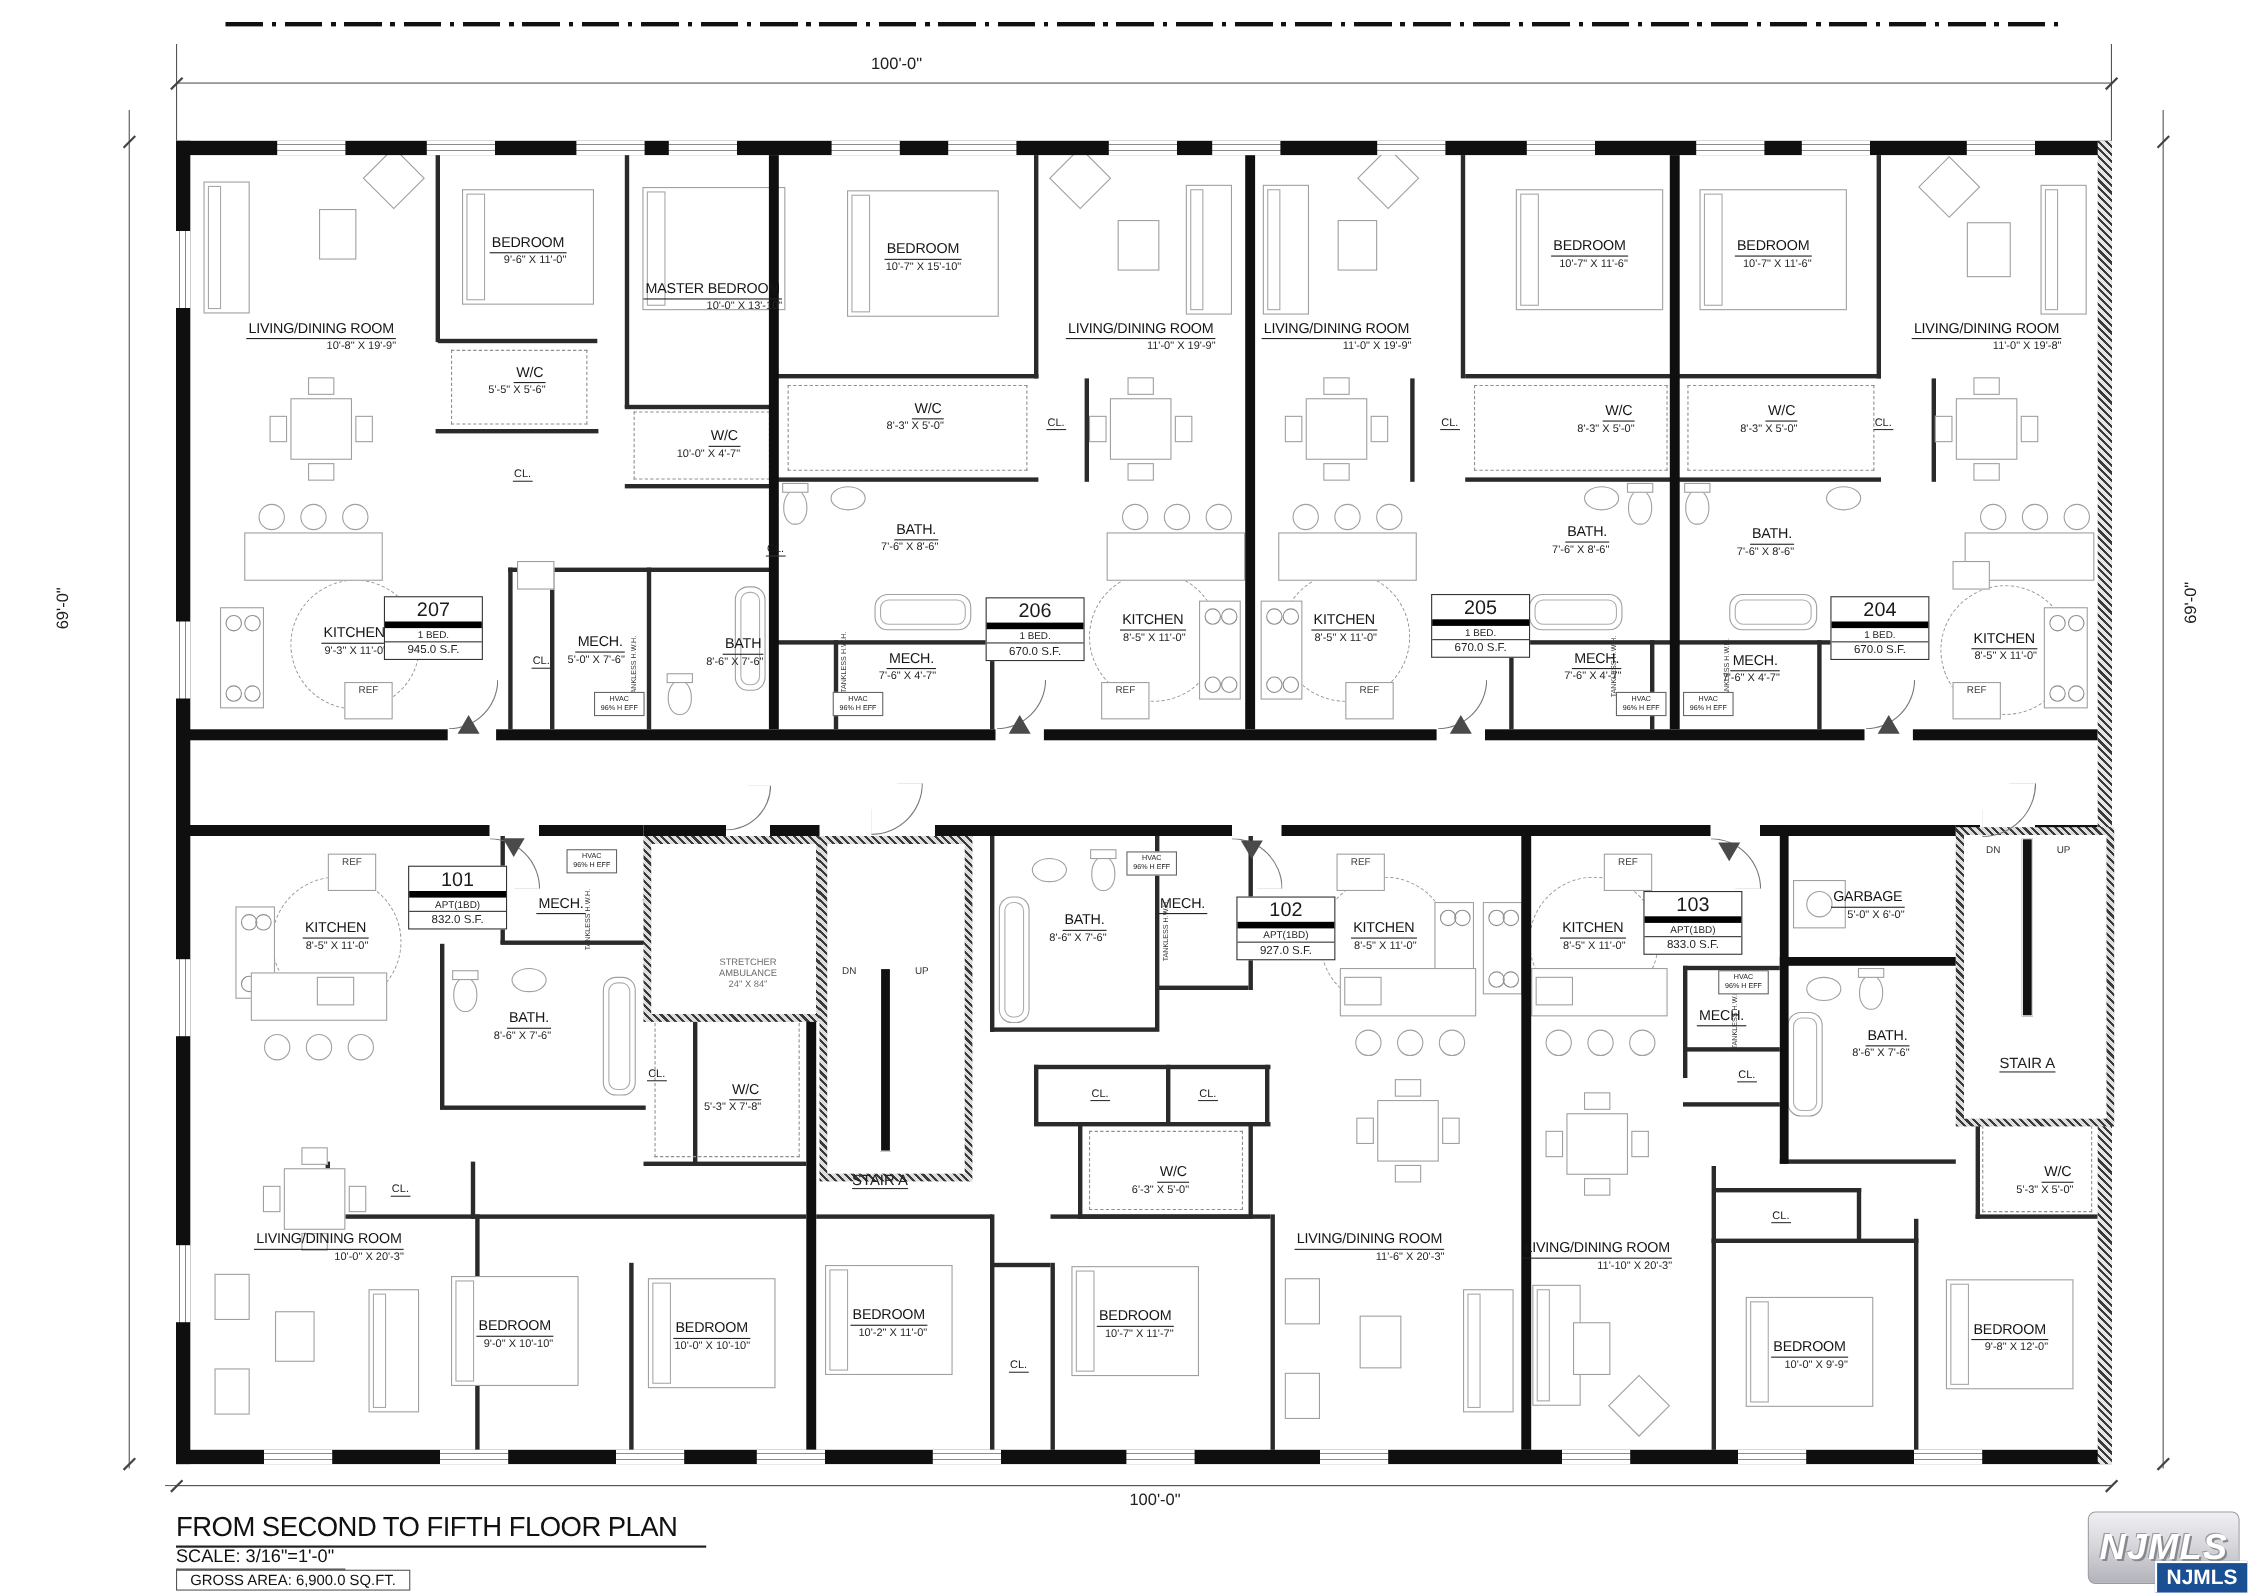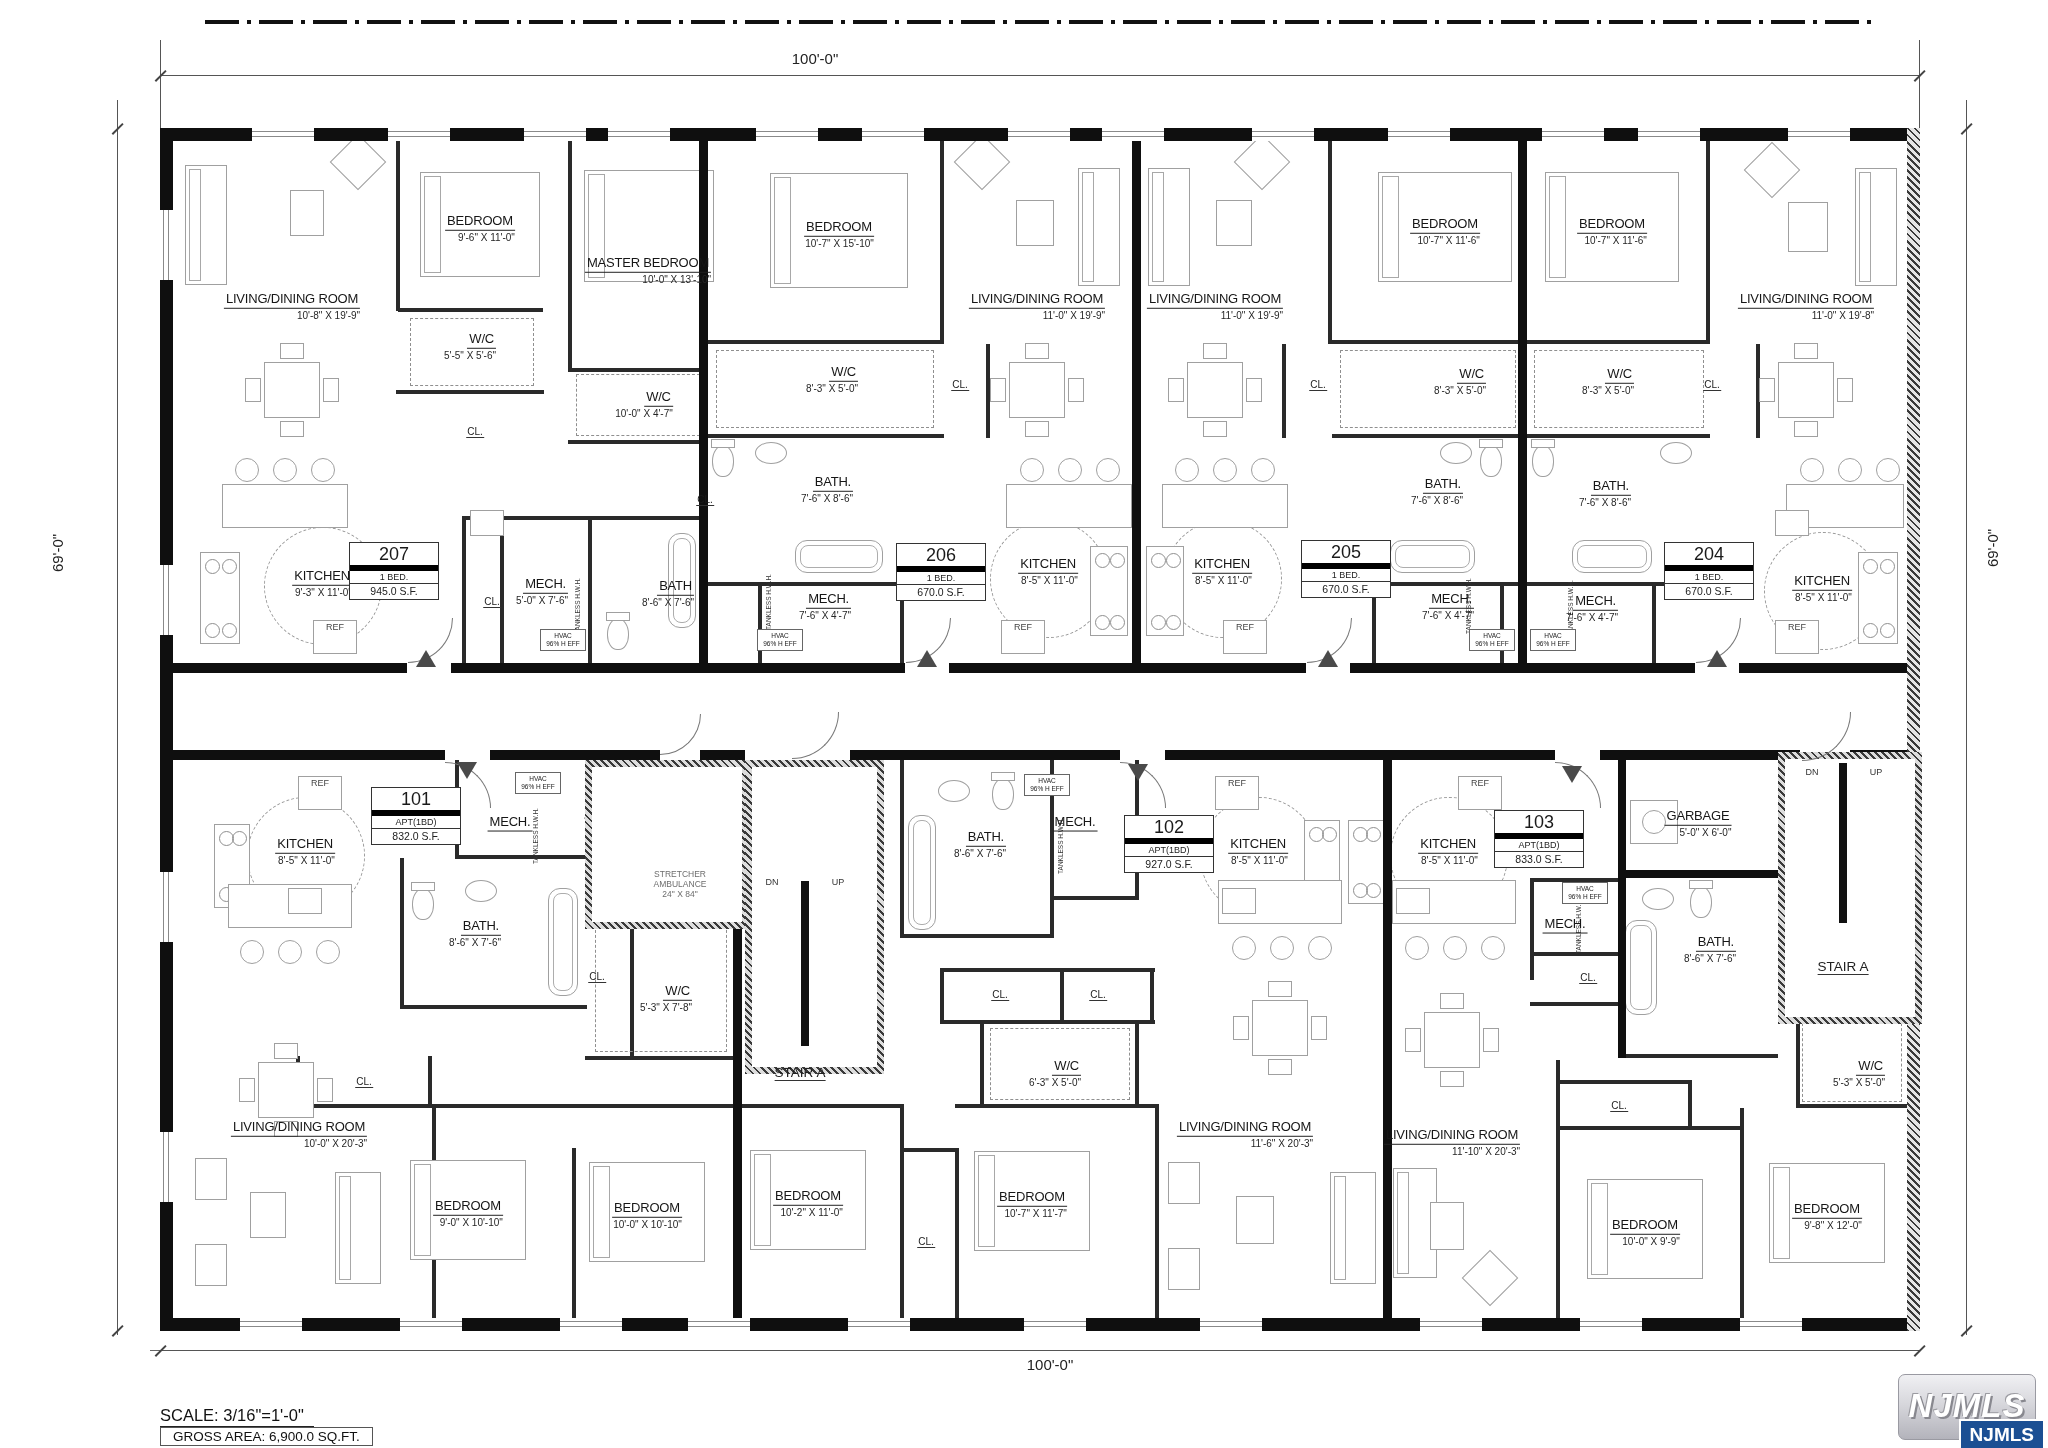--- a/index.html
+++ b/index.html
@@ -585,20 +585,21 @@
     <div class="ub-type">APT(1BD)</div>
     <div class="ub-area">927.0 S.F.</div>
   </div>
   <div class="unit-box" style="left:1494px;top:810px">
     <div class="ub-num">103</div>
     <div class="ub-type">APT(1BD)</div>
     <div class="ub-area">833.0 S.F.</div>
   </div>
 
   <div id="title-line"></div>
+  <div class="tb" id="plan-title">FROM SECOND TO FIFTH  FLOOR PLAN</div>
   <div class="tb" id="plan-scale">SCALE: 3/16"=1'-0"</div>
   <div class="tb" id="plan-area">GROSS AREA: 6,900.0 SQ.FT.</div>
 
   <div id="logo">
     <div class="big">NJMLS</div>
     <div class="badge">NJMLS</div>
   </div>
 </div>
 
 </body></html>

